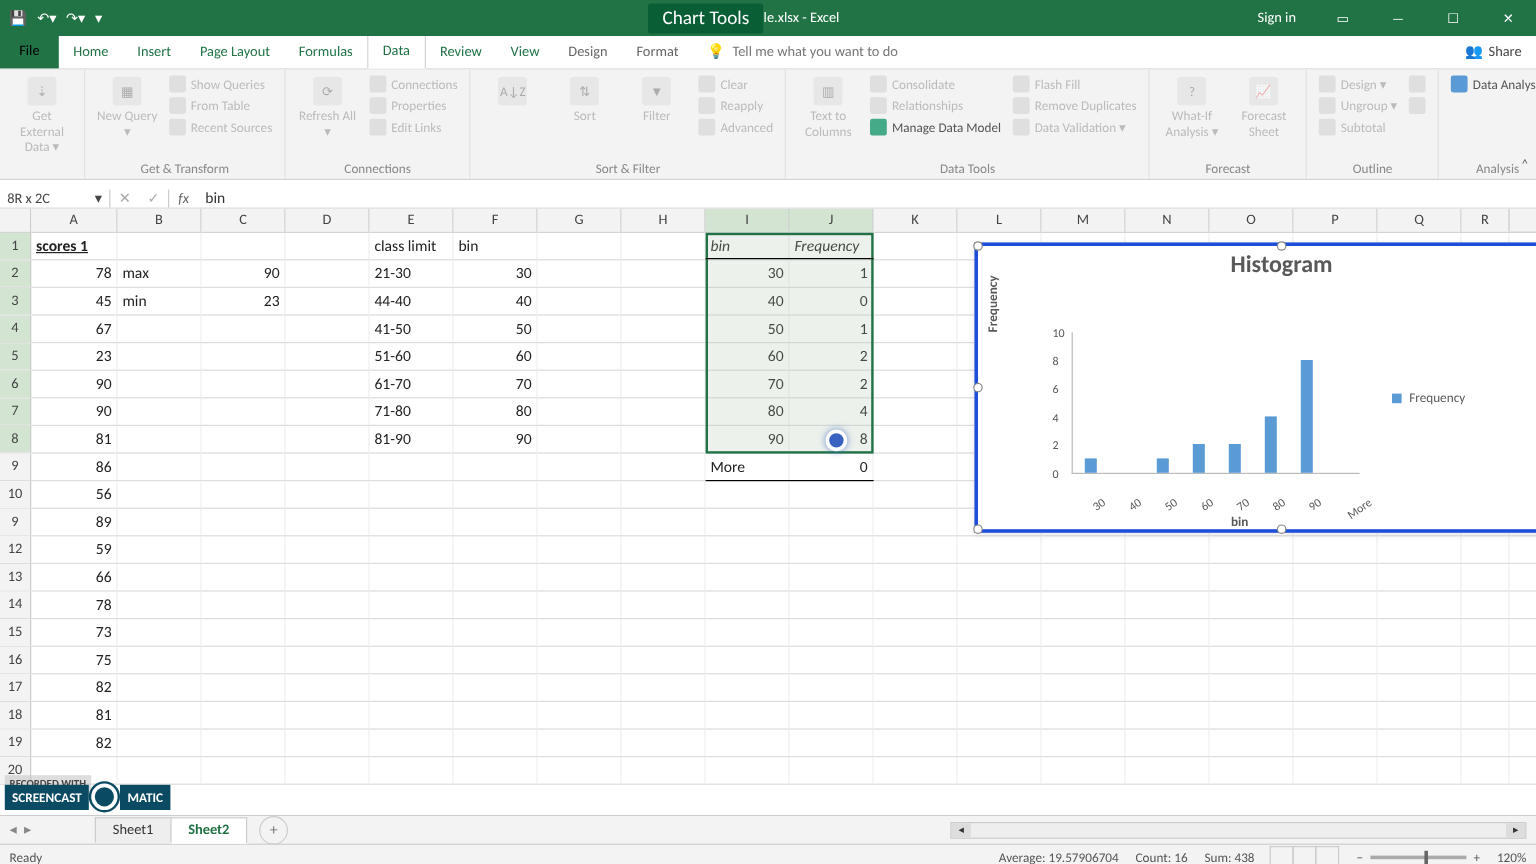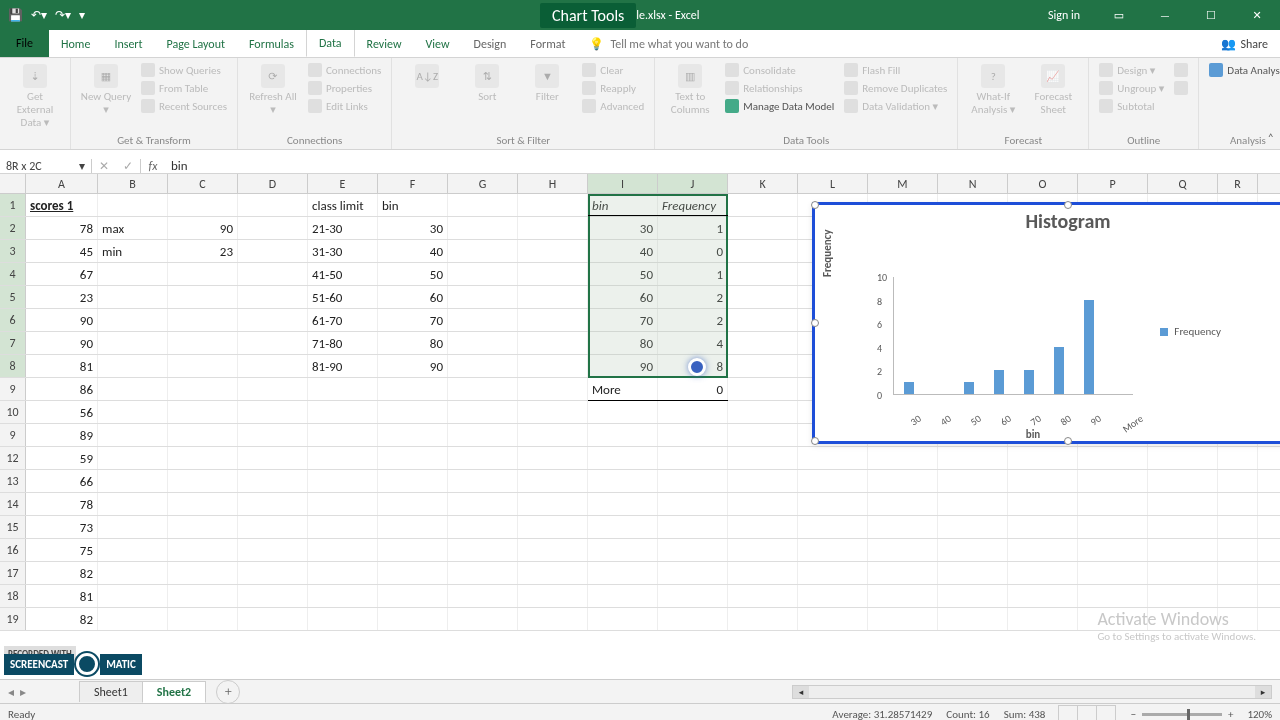--- a/index.html
+++ b/index.html
@@ -408,21 +408,21 @@
         <div class="cell col-P"></div>
         <div class="cell col-Q"></div>
         <div class="cell col-R"></div>
       </div>
       <div class="row">
         <div class="rh sel">3</div>
         <div class="cell col-A r">45</div>
         <div class="cell col-B">min</div>
         <div class="cell col-C r">23</div>
         <div class="cell col-D"></div>
-        <div class="cell col-E">31-30</div>
+        <div class="cell col-E">44-40</div>
         <div class="cell col-F r">40</div>
         <div class="cell col-G"></div>
         <div class="cell col-H"></div>
         <div class="cell col-I r">40</div>
         <div class="cell col-J r">0</div>
         <div class="cell col-K"></div>
         <div class="cell col-L"></div>
         <div class="cell col-M"></div>
         <div class="cell col-N"></div>
         <div class="cell col-O"></div>
@@ -741,20 +741,41 @@
         <div class="cell col-M"></div>
         <div class="cell col-N"></div>
         <div class="cell col-O"></div>
         <div class="cell col-P"></div>
         <div class="cell col-Q"></div>
         <div class="cell col-R"></div>
       </div>
       <div class="row">
         <div class="rh">19</div>
         <div class="cell col-A r">82</div>
+        <div class="cell col-B"></div>
+        <div class="cell col-C"></div>
+        <div class="cell col-D"></div>
+        <div class="cell col-E"></div>
+        <div class="cell col-F"></div>
+        <div class="cell col-G"></div>
+        <div class="cell col-H"></div>
+        <div class="cell col-I"></div>
+        <div class="cell col-J"></div>
+        <div class="cell col-K"></div>
+        <div class="cell col-L"></div>
+        <div class="cell col-M"></div>
+        <div class="cell col-N"></div>
+        <div class="cell col-O"></div>
+        <div class="cell col-P"></div>
+        <div class="cell col-Q"></div>
+        <div class="cell col-R"></div>
+      </div>
+      <div class="row">
+        <div class="rh">20</div>
+        <div class="cell col-A"></div>
         <div class="cell col-B"></div>
         <div class="cell col-C"></div>
         <div class="cell col-D"></div>
         <div class="cell col-E"></div>
         <div class="cell col-F"></div>
         <div class="cell col-G"></div>
         <div class="cell col-H"></div>
         <div class="cell col-I"></div>
         <div class="cell col-J"></div>
         <div class="cell col-K"></div>
@@ -812,24 +833,20 @@
         <div class="xtick" style="left: 93px;">40</div>
         <div class="xtick" style="left: 123px;">50</div>
         <div class="xtick" style="left: 153px;">60</div>
         <div class="xtick" style="left: 183px;">70</div>
         <div class="xtick" style="left: 213px;">80</div>
         <div class="xtick" style="left: 243px;">90</div>
         <div class="xtick" style="left: 273px;">More</div>
       </div>
   </div>
 
-  <div class="watermark">
-    <div>Activate Windows</div>
-    <div class="sm">Go to Settings to activate Windows.</div>
-  </div>
 
   <div class="som">RECORDED WITH</div>
   <div class="som2">
     <span class="txt">SCREENCAST</span>
     <span class="logo"></span>
     <span class="txt">MATIC</span>
   </div>
 </div>
 
 <div class="sheettabs">
@@ -843,21 +860,21 @@
   <div style="flex:1"></div>
   <div class="scrollbar" style="max-width:480px;">
     <div class="btn" style="left:0">◂</div>
     <div class="btn" style="right:0">▸</div>
   </div>
 </div>
 
 <div class="statusbar">
   <div class="left">Ready</div>
   <div class="right">
-    <span>Average: 31.28571429</span>
+    <span>Average: 19.57906704</span>
     <span>Count: 16</span>
     <span>Sum: 438</span>
     <span class="viewbtns"><span></span><span></span><span></span></span>
     <span class="zoom">− <span class="track">
           <span class="thumb"></span>
         </span> +</span>
     <span>120%</span>
   </div>
 </div>
 

